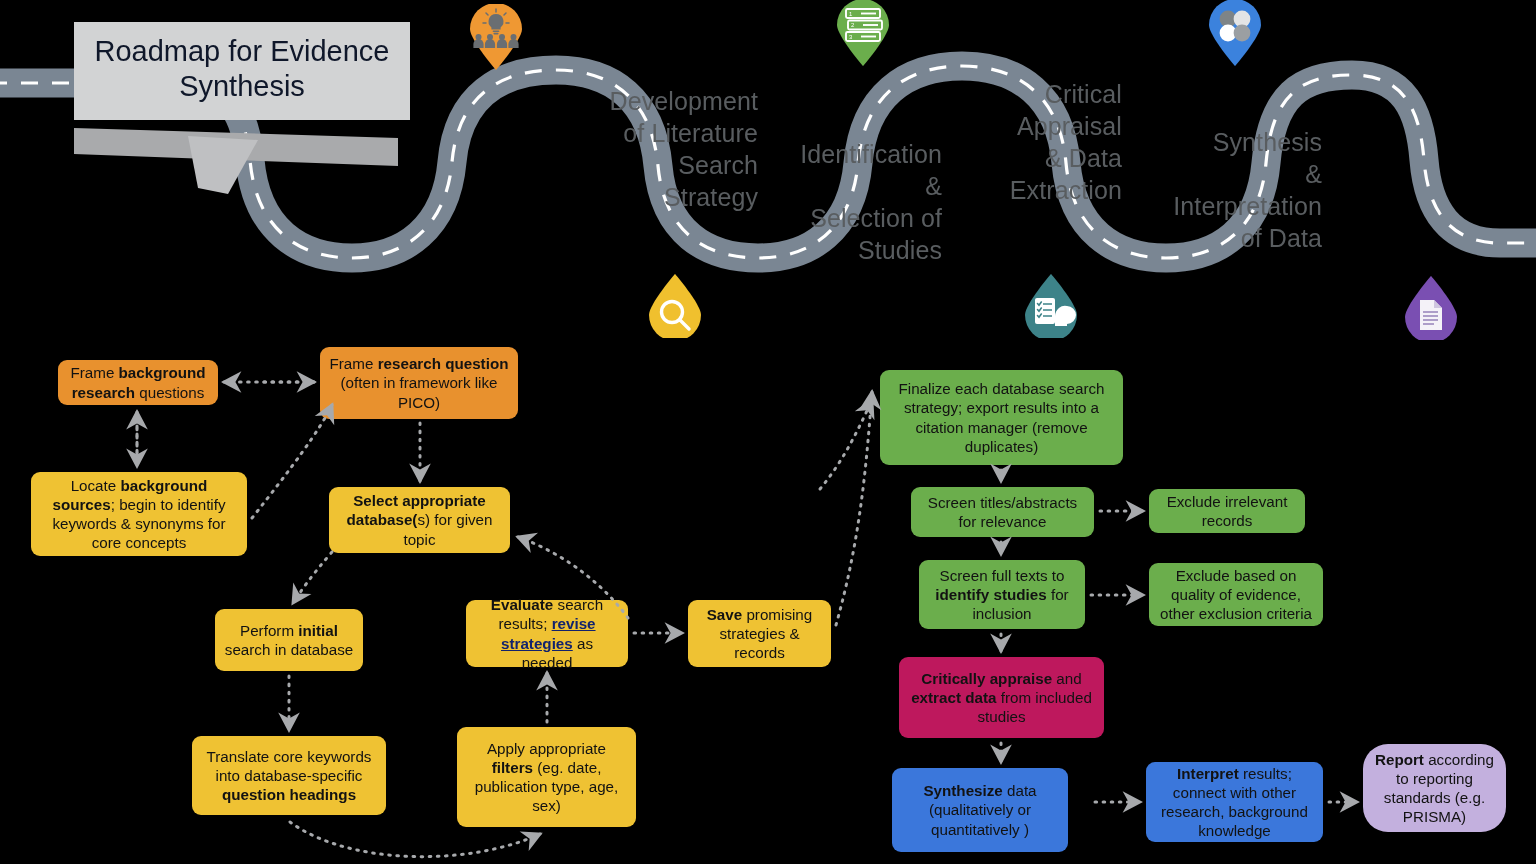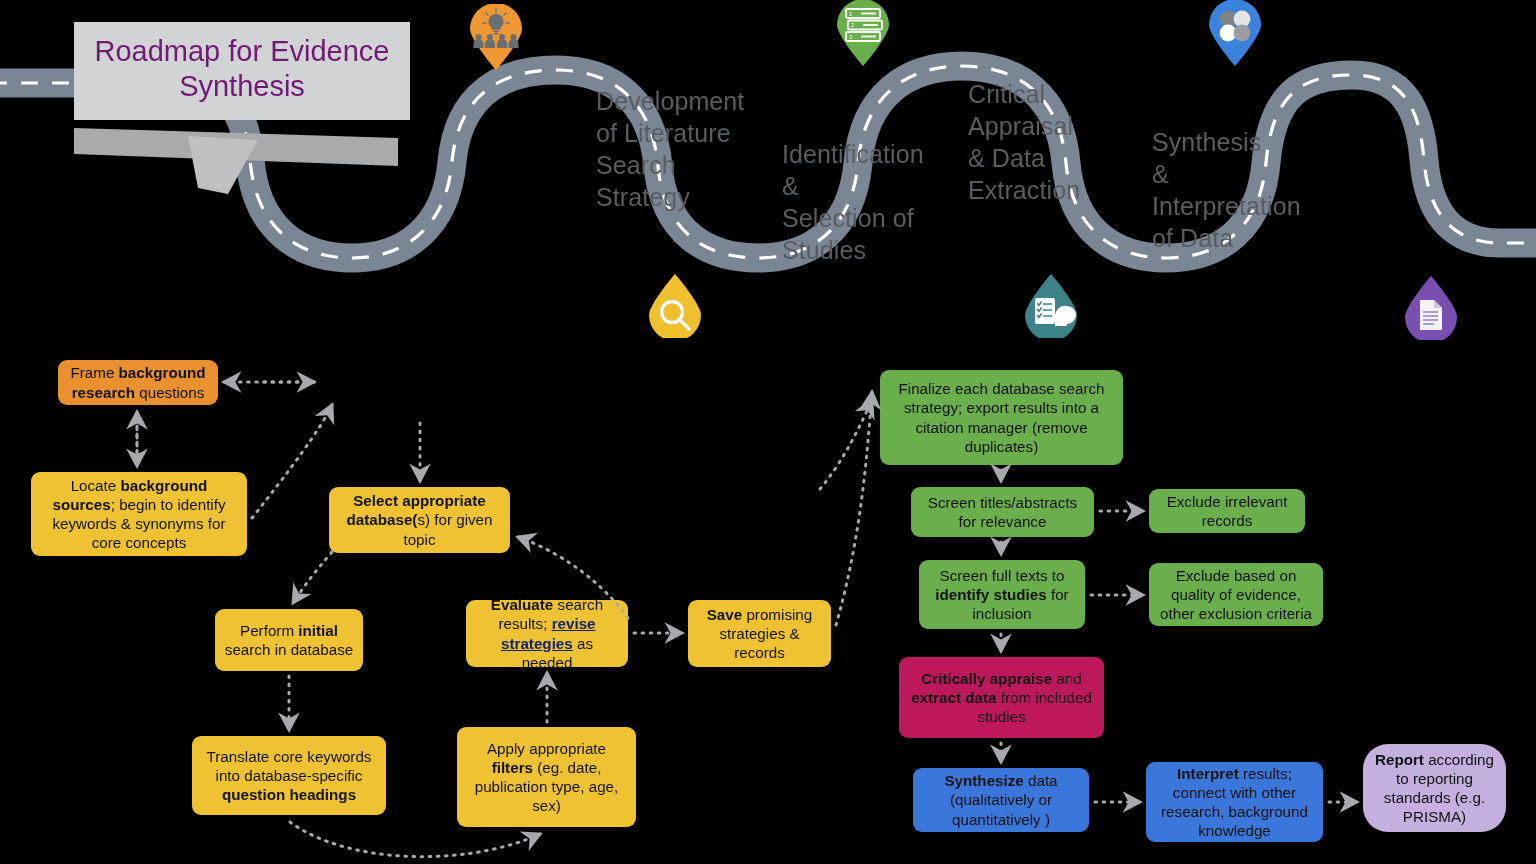--- a/index.html
+++ b/index.html
@@ -3,26 +3,26 @@
 <meta charset="utf-8">
 <style>
   html,body{margin:0;padding:0;background:#000;}
   body{width:1536px;height:864px;position:relative;overflow:hidden;
        font-family:"Liberation Sans","DejaVu Sans",sans-serif;}
   #stage{position:absolute;left:0;top:0;width:1536px;height:864px;}
   #roadsvg,#flowsvg{position:absolute;left:0;top:0;width:1536px;height:864px;}
   #flowsvg{pointer-events:none;}
 
   .roadlabel{position:absolute;color:#595d60;font-size:25px;line-height:1.28;
-             text-align:left;letter-spacing:.1px;}
+             text-align:right;letter-spacing:.1px;}
 
   
   #titleWrap{position:absolute;left:74px;top:22px;}
   #titleBox{width:336px;background:#d2d3d4;padding:12px 14px 16px;box-sizing:border-box;}
-  #titleBox .t{color:#701a75;font-size:29px;line-height:1.2;text-align:center;}
+  #titleBox .t{color:#0f172a;font-size:29px;line-height:1.2;text-align:center;}
 
   
   .node{position:absolute;box-sizing:border-box;border-radius:9px;
         display:flex;align-items:center;justify-content:center;text-align:center;
         color:#121212;font-size:15.2px;line-height:1.26;padding:7px 9px;}
   .node .inner{width:100%;}
   .node b{font-weight:bold;}
   .lnk{color:#11226e;text-decoration:underline;font-weight:bold;}
 
   .c-orange{background:#e8912e;}
@@ -191,20 +191,23 @@
         <line x1="21" y1="44" x2="36" y2="44"></line>
           <line x1="21" y1="48" x2="32" y2="48"></line>
       </g>
     </g>
   </svg>
 
   <div class="node c-orange" style="left:58px;top:360px;width:160px;height:45px;">
     <div class="inner">Frame <b>background research</b> questions</div>
     </div>
 
+  <div class="node c-orange" style="left:320px;top:347px;width:198px;height:72px;">
+    <div class="inner">Frame <b>research question</b> (often in framework like PICO)</div>
+    </div>
 
   <div class="node c-yellow" style="left:31px;top:472px;width:216px;height:84px;">
     <div class="inner">Locate <b>background sources</b>; begin to identify keywords &amp; synonyms for core concepts</div>
     </div>
 
   <div class="node c-yellow" style="left:329px;top:487px;width:181px;height:66px;">
     <div class="inner"><b>Select appropriate database(</b>s) for given topic</div>
     </div>
 
   <div class="node c-yellow" style="left:215px;top:609px;width:148px;height:62px;">
@@ -245,21 +248,21 @@
     </div>
 
   <div class="node c-green" style="left:1149px;top:563px;width:174px;height:63px;">
     <div class="inner">Exclude based on quality of evidence, other exclusion criteria</div>
     </div>
 
   <div class="node c-teal" style="left:899px;top:657px;width:205px;height:81px;">
     <div class="inner"><b>Critically appraise</b> and <b>extract data</b> from included studies</div>
     </div>
 
-  <div class="node c-blue" style="left:913px;top:768px;width:176px;height:64px;">
+  <div class="node c-blue" style="left:892px;top:768px;width:176px;height:84px;">
     <div class="inner"><b>Synthesize</b> data (qualitatively or quantitatively )</div>
     </div>
 
   <div class="node c-blue" style="left:1146px;top:762px;width:177px;height:80px;">
     <div class="inner"><b>Interpret</b> results; connect with other research, background knowledge</div>
     </div>
 
   <div class="node c-purple" style="left:1363px;top:744px;width:143px;height:88px;border-radius:25px;">
     <div class="inner"><b>Report</b> according to reporting standards (e.g. PRISMA)</div>
     </div>

